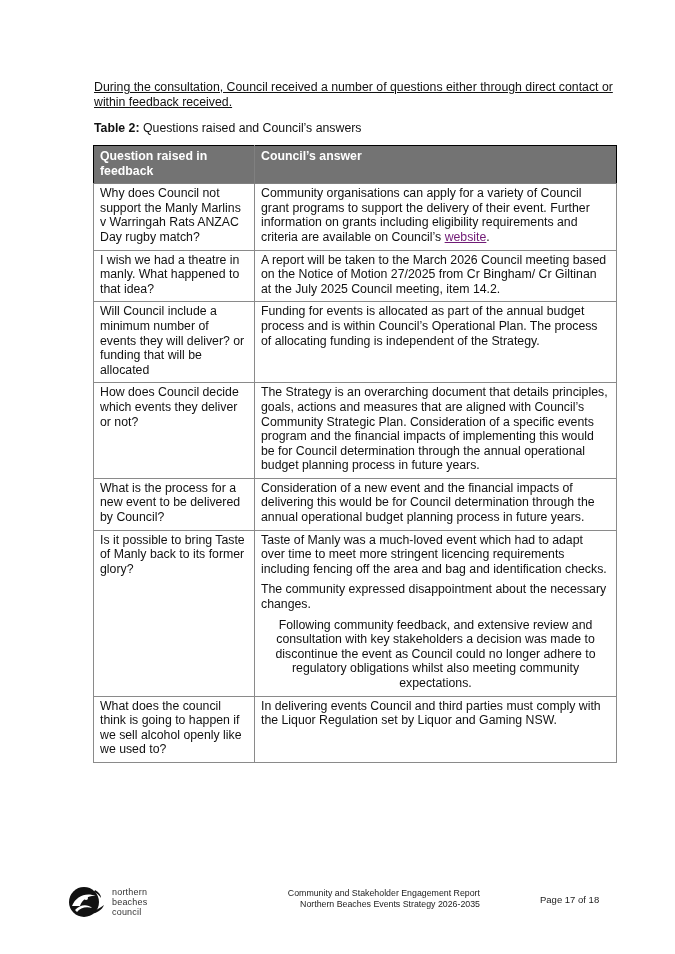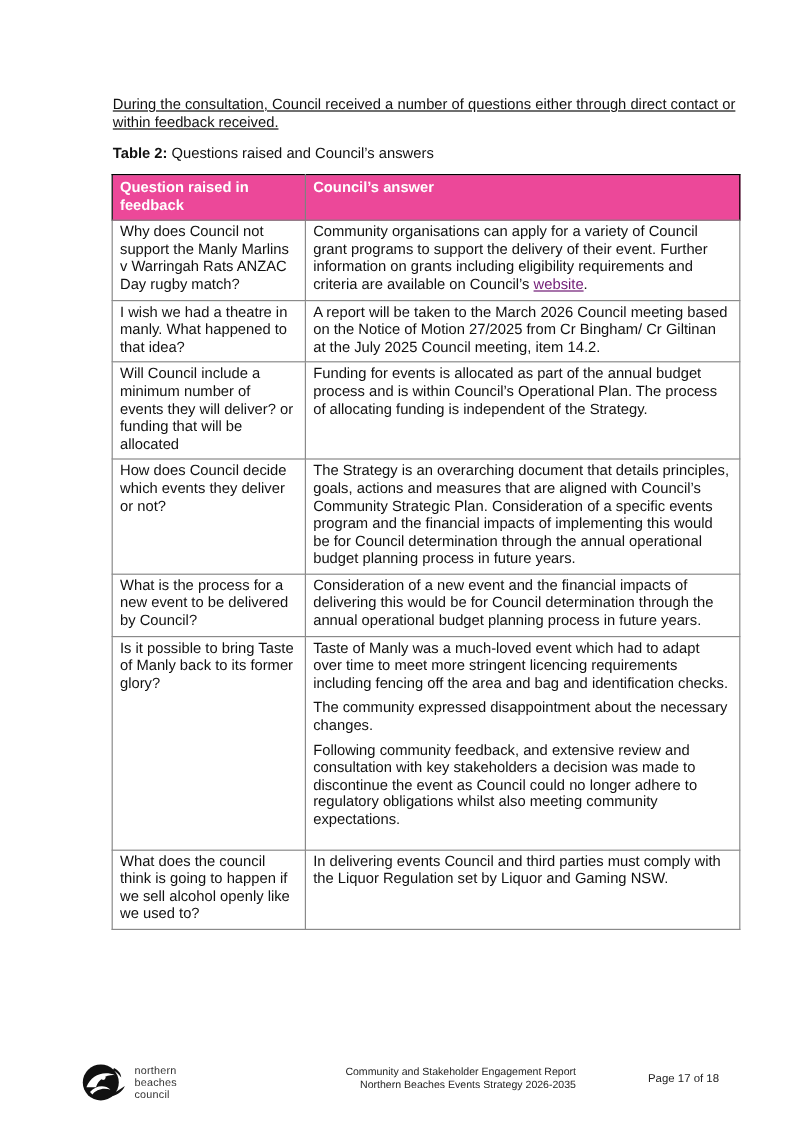--- a/index.html
+++ b/index.html
@@ -14,31 +14,31 @@
     .caption {
       position: absolute; left: 94px; top: 121px;
       font-size: 12.3px; line-height: 15px; margin: 0;
     }
     .caption b { font-weight: bold; }
     table.qa {
       position: absolute; left: 93px; top: 145px; width: 524px;
       border-collapse: collapse; font-size: 12.3px; line-height: 14.6px;
     }
     table.qa th {
-      background: #ec4899; color: #ffffff; text-align: left; font-weight: bold;
+      background: #737373; color: #ffffff; text-align: left; font-weight: bold;
       vertical-align: top; padding: 3px 6px 5px 6px; border: 1px solid #808080;
       border-top: 1px solid #000; border-left: 1px solid #000; border-right: 1px solid #000;
     }
     table.qa th.col-q { width: 148px; border-right: 1px solid #808080; }
     table.qa td {
       vertical-align: top; padding: 2px 6px 5px 6px; border: 1px solid #8a8a8a;
     }
     table.qa td.q { width: 148px; }
     table.qa td.a p { margin: 0 0 6px 0; }
-    table.qa td.a p:last-child { margin-bottom: 12px; }
+    table.qa td.a p:last-child { margin-bottom: 0; text-align: center; }
     .link { color: #701a75; text-decoration: underline; cursor: pointer; }
     .footer-logo {
       position: absolute; left: 66px; top: 880px; width: 120px; height: 44px;
       display: flex; align-items: center;
     }
     .footer-logo .mark { width: 40px; height: 40px; }
     .footer-logo .wordmark {
       margin-left: 6px; font-size: 9px; line-height: 10px; color: #333;
       letter-spacing: 0.2px;
     }

